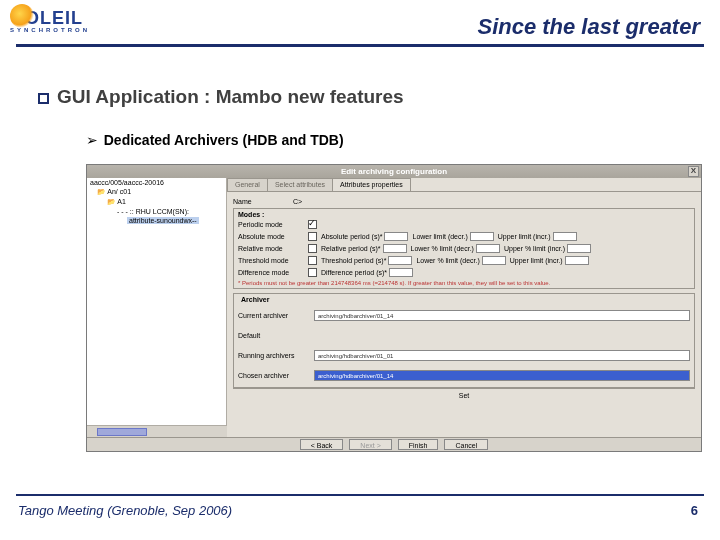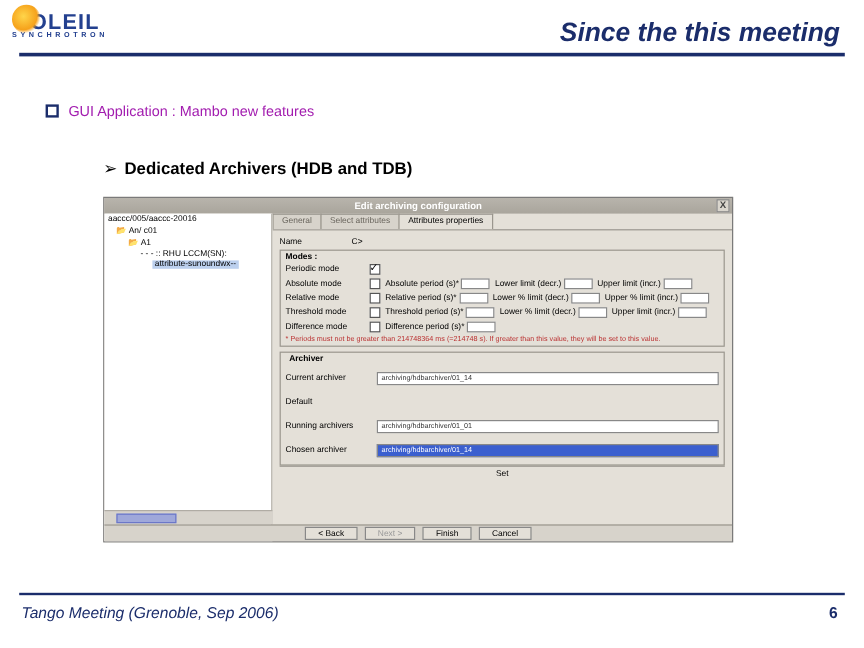--- a/index.html
+++ b/index.html
@@ -39,36 +39,36 @@
     font-size: 22px;
   }
   .hr {
     position: absolute; left: 16px; right: 16px; top: 44px;
     height: 3px; background: #1b2d6b;
   }
 
   
   .bullet1 {
     position: absolute; left: 38px; top: 86px;
-    color: #a21caf; font-weight: normal; font-size: 12px;
+    color: #404040; font-weight: bold; font-size: 19px;
   }
   .bullet1 .box {
     display: inline-block; width: 11px; height: 11px;
     border: 2px solid #1b2d6b; margin-right: 8px; vertical-align: -1px;
   }
   .bullet2 {
     position: absolute; left: 86px; top: 132px;
     color: #000; font-weight: bold; font-size: 14px;
   }
   .bullet2 .arrow { margin-right: 6px; font-weight: normal; }
 
   
   .dlg {
     position: absolute; left: 86px; top: 164px;
-    width: 525px; height: 288px;
+    width: 616px; height: 288px;
     background: #e4e0d8;
     border: 1px solid #7a7a7a;
     font-size: 8px;
     color: #000;
   }
   .dlg .titlebar {
     height: 13px; background: linear-gradient(#b8b4ac,#a9a59c);
     color: #fff; font-size: 8px; font-weight: bold; line-height: 13px;
     padding-left: 6px; position: relative;
   }
@@ -187,21 +187,21 @@
 </style>
 </head>
 <body>
 <div class="slide">
 
   <div class="logo">
     <span class="sun"></span>
     <div class="soleil-text"><span class="s">S</span>OLEIL</div>
     <div class="sub">SYNCHROTRON</div>
   </div>
-  <div class="title">Since the this meeting</div>
+  <div class="title">Since the last greater</div>
   <div class="hr"></div>
 
   <div class="bullet1">
     <span class="box"></span><span>GUI Application : Mambo new features</span>
   </div>
   <div class="bullet2">
     <span class="arrow">➢</span><span>Dedicated Archivers (HDB and TDB)</span>
   </div>
 
   <div class="dlg">

